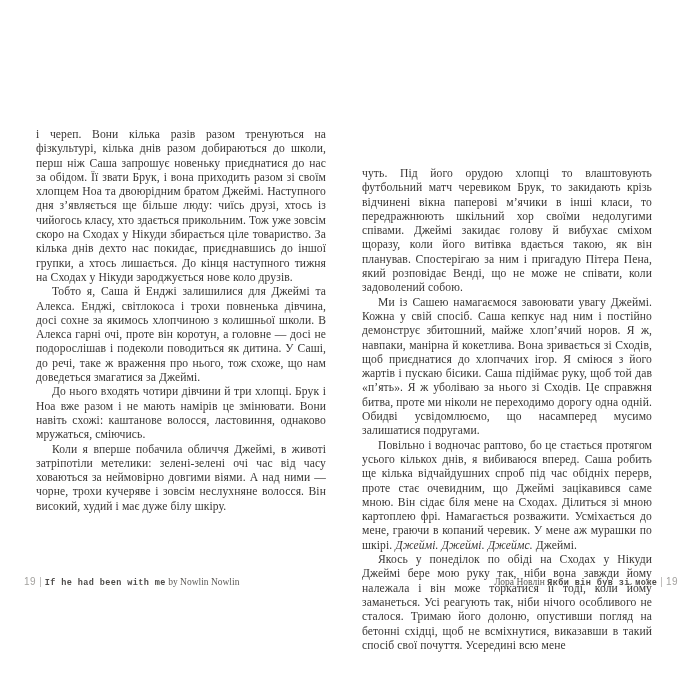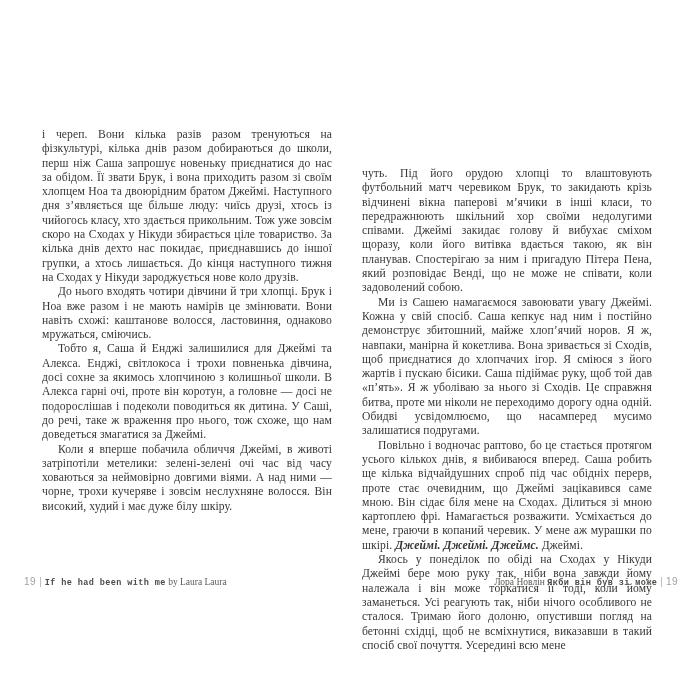--- a/index.html
+++ b/index.html
@@ -17,25 +17,25 @@
   }
   .page-column {
     position: absolute;
     top: 128px;
     width: 290px;
     text-align: justify;
     font-size: 11.6px;
     line-height: 14.3px;
     letter-spacing: 0.1px;
   }
-  #left-column  { left: 42px; }
+  #left-column  { left: 36px; }
   #right-column { left: 362px; margin-top: 39px; }
   .page-column p { margin: 0; padding: 0; }
   .page-column p.indent { text-indent: 16px; }
-  .page-column i { font-style: italic; font-weight: bold; }
+  .page-column i { font-style: italic; }
 
   .footer {
     position: absolute;
     top: 576px;
     font-size: 9.5px;
     color: #8f8d8a;
     white-space: nowrap;
   }
   .footer-left  { left: 24px; }
   .footer-right { right: 22px; text-align: right; }
@@ -62,33 +62,33 @@
     font-family: "Liberation Serif", serif;
     font-size: 9.5px;
     color: #5c5a57;
   }
 </style>
 </head>
 <body>
 
 <div id="left-column" class="page-column">
   <p>і череп. Вони кілька разів разом тренуються на фізкультурі, кілька днів разом добираються до школи, перш ніж Саша запрошує новеньку приєднатися до нас за обідом. Її звати Брук, і вона приходить разом зі своїм хлопцем Ноа та двоюрідним братом Джеймі. Наступного дня з’являється ще більше люду: чиїсь друзі, хтось із чийогось класу, хто здається прикольним. Тож уже зовсім скоро на Сходах у Нікуди збирається ціле товариство. За кілька днів дехто нас покидає, приєднавшись до іншої групки, а хтось лишається. До кінця наступного тижня на Сходах у Нікуди зароджується нове коло друзів.</p>
+  <p class="indent">Тобто я, Саша й Енджі залишилися для Джеймі та Алекса. Енджі, світлокоса і трохи повненька дівчина, досі сохне за якимось хлопчиною з колишньої школи. В Алекса гарні очі, проте він коротун, а головне — досі не подорослішав і подеколи поводиться як дитина. У Саші, до речі, таке ж враження про нього, тож схоже, що нам доведеться змагатися за Джеймі.</p>
   <p class="indent">До нього входять чотири дівчини й три хлопці. Брук і Ноа вже разом і не мають намірів це змінювати. Вони навіть схожі: каштанове волосся, ластовиння, однаково мружаться, сміючись.</p>
-  <p class="indent">Тобто я, Саша й Енджі залишилися для Джеймі та Алекса. Енджі, світлокоса і трохи повненька дівчина, досі сохне за якимось хлопчиною з колишньої школи. В Алекса гарні очі, проте він коротун, а головне — досі не подорослішав і подеколи поводиться як дитина. У Саші, до речі, таке ж враження про нього, тож схоже, що нам доведеться змагатися за Джеймі.</p>
   <p class="indent">Коли я вперше побачила обличчя Джеймі, в животі затріпотіли метелики: зелені-зелені очі час від часу ховаються за неймовірно довгими віями. А над ними — чорне, трохи кучеряве і зовсім неслухняне волосся. Він високий, худий і має дуже білу шкіру.</p>
 </div>
 
 <div id="right-column" class="page-column">
   <p>чуть. Під його орудою хлопці то влаштовують футбольний матч черевиком Брук, то закидають крізь відчинені вікна паперові м’ячики в інші класи, то передражнюють шкільний хор своїми недолугими співами. Джеймі закидає голову й вибухає сміхом щоразу, коли його витівка вдається такою, як він планував. Спостерігаю за ним і пригадую Пітера Пена, який розповідає Венді, що не може не співати, коли задоволений собою.</p>
   <p class="indent">Ми із Сашею намагаємося завоювати увагу Джеймі. Кожна у свій спосіб. Саша кепкує над ним і постійно демонструє збитошний, майже хлоп’ячий норов. Я ж, навпаки, манірна й кокетлива. Вона зривається зі Сходів, щоб приєднатися до хлопчачих ігор. Я сміюся з його жартів і пускаю бісики. Саша підіймає руку, щоб той дав «п’ять». Я ж уболіваю за нього зі Сходів. Це справжня битва, проте ми ніколи не переходимо дорогу одна одній. Обидві усвідомлюємо, що насамперед мусимо залишатися подругами.</p>
   <p class="indent">
     <span>Повільно і водночас раптово, бо це стається протягом усього кількох днів, я вибиваюся вперед. Саша робить ще кілька відчайдушних спроб під час обідніх перерв, проте стає очевидним, що Джеймі зацікавився саме мною. Він сідає біля мене на Сходах. Ділиться зі мною картоплею фрі. Намагається розважити. Усміхається до мене, граючи в копаний черевик. У мене аж мурашки по шкірі. </span><i>Джеймі. Джеймі. Джеймс.</i><span> Джеймі.</span>
   </p>
   <p class="indent">Якось у понеділок по обіді на Сходах у Нікуди Джеймі бере мою руку так, ніби вона завжди йому належала і він може торкатися її тоді, коли йому заманеться. Усі реагують так, ніби нічого особливого не сталося. Тримаю його долоню, опустивши погляд на бетонні східці, щоб не всміхнутися, виказавши в такий спосіб свої почуття. Усередині всю мене</p>
 </div>
 
 <div class="footer footer-left">
-  <span class="page-number">19</span><span class="footer-sep">|</span><span class="footer-title-mono">If he had been with me</span>&nbsp;<span class="footer-serif">by Laura Laura</span>
+  <span class="page-number">19</span><span class="footer-sep">|</span><span class="footer-title-mono">If he had been with me</span>&nbsp;<span class="footer-serif">by Nowlin Nowlin</span>
 </div>
 
 <div class="footer footer-right">
   <span class="footer-serif">Лора Новлін</span>&nbsp;<span class="footer-title-mono">Якби він був зі може</span><span class="footer-sep">|</span><span class="page-number">19</span>
 </div>
 
 </body></html>

